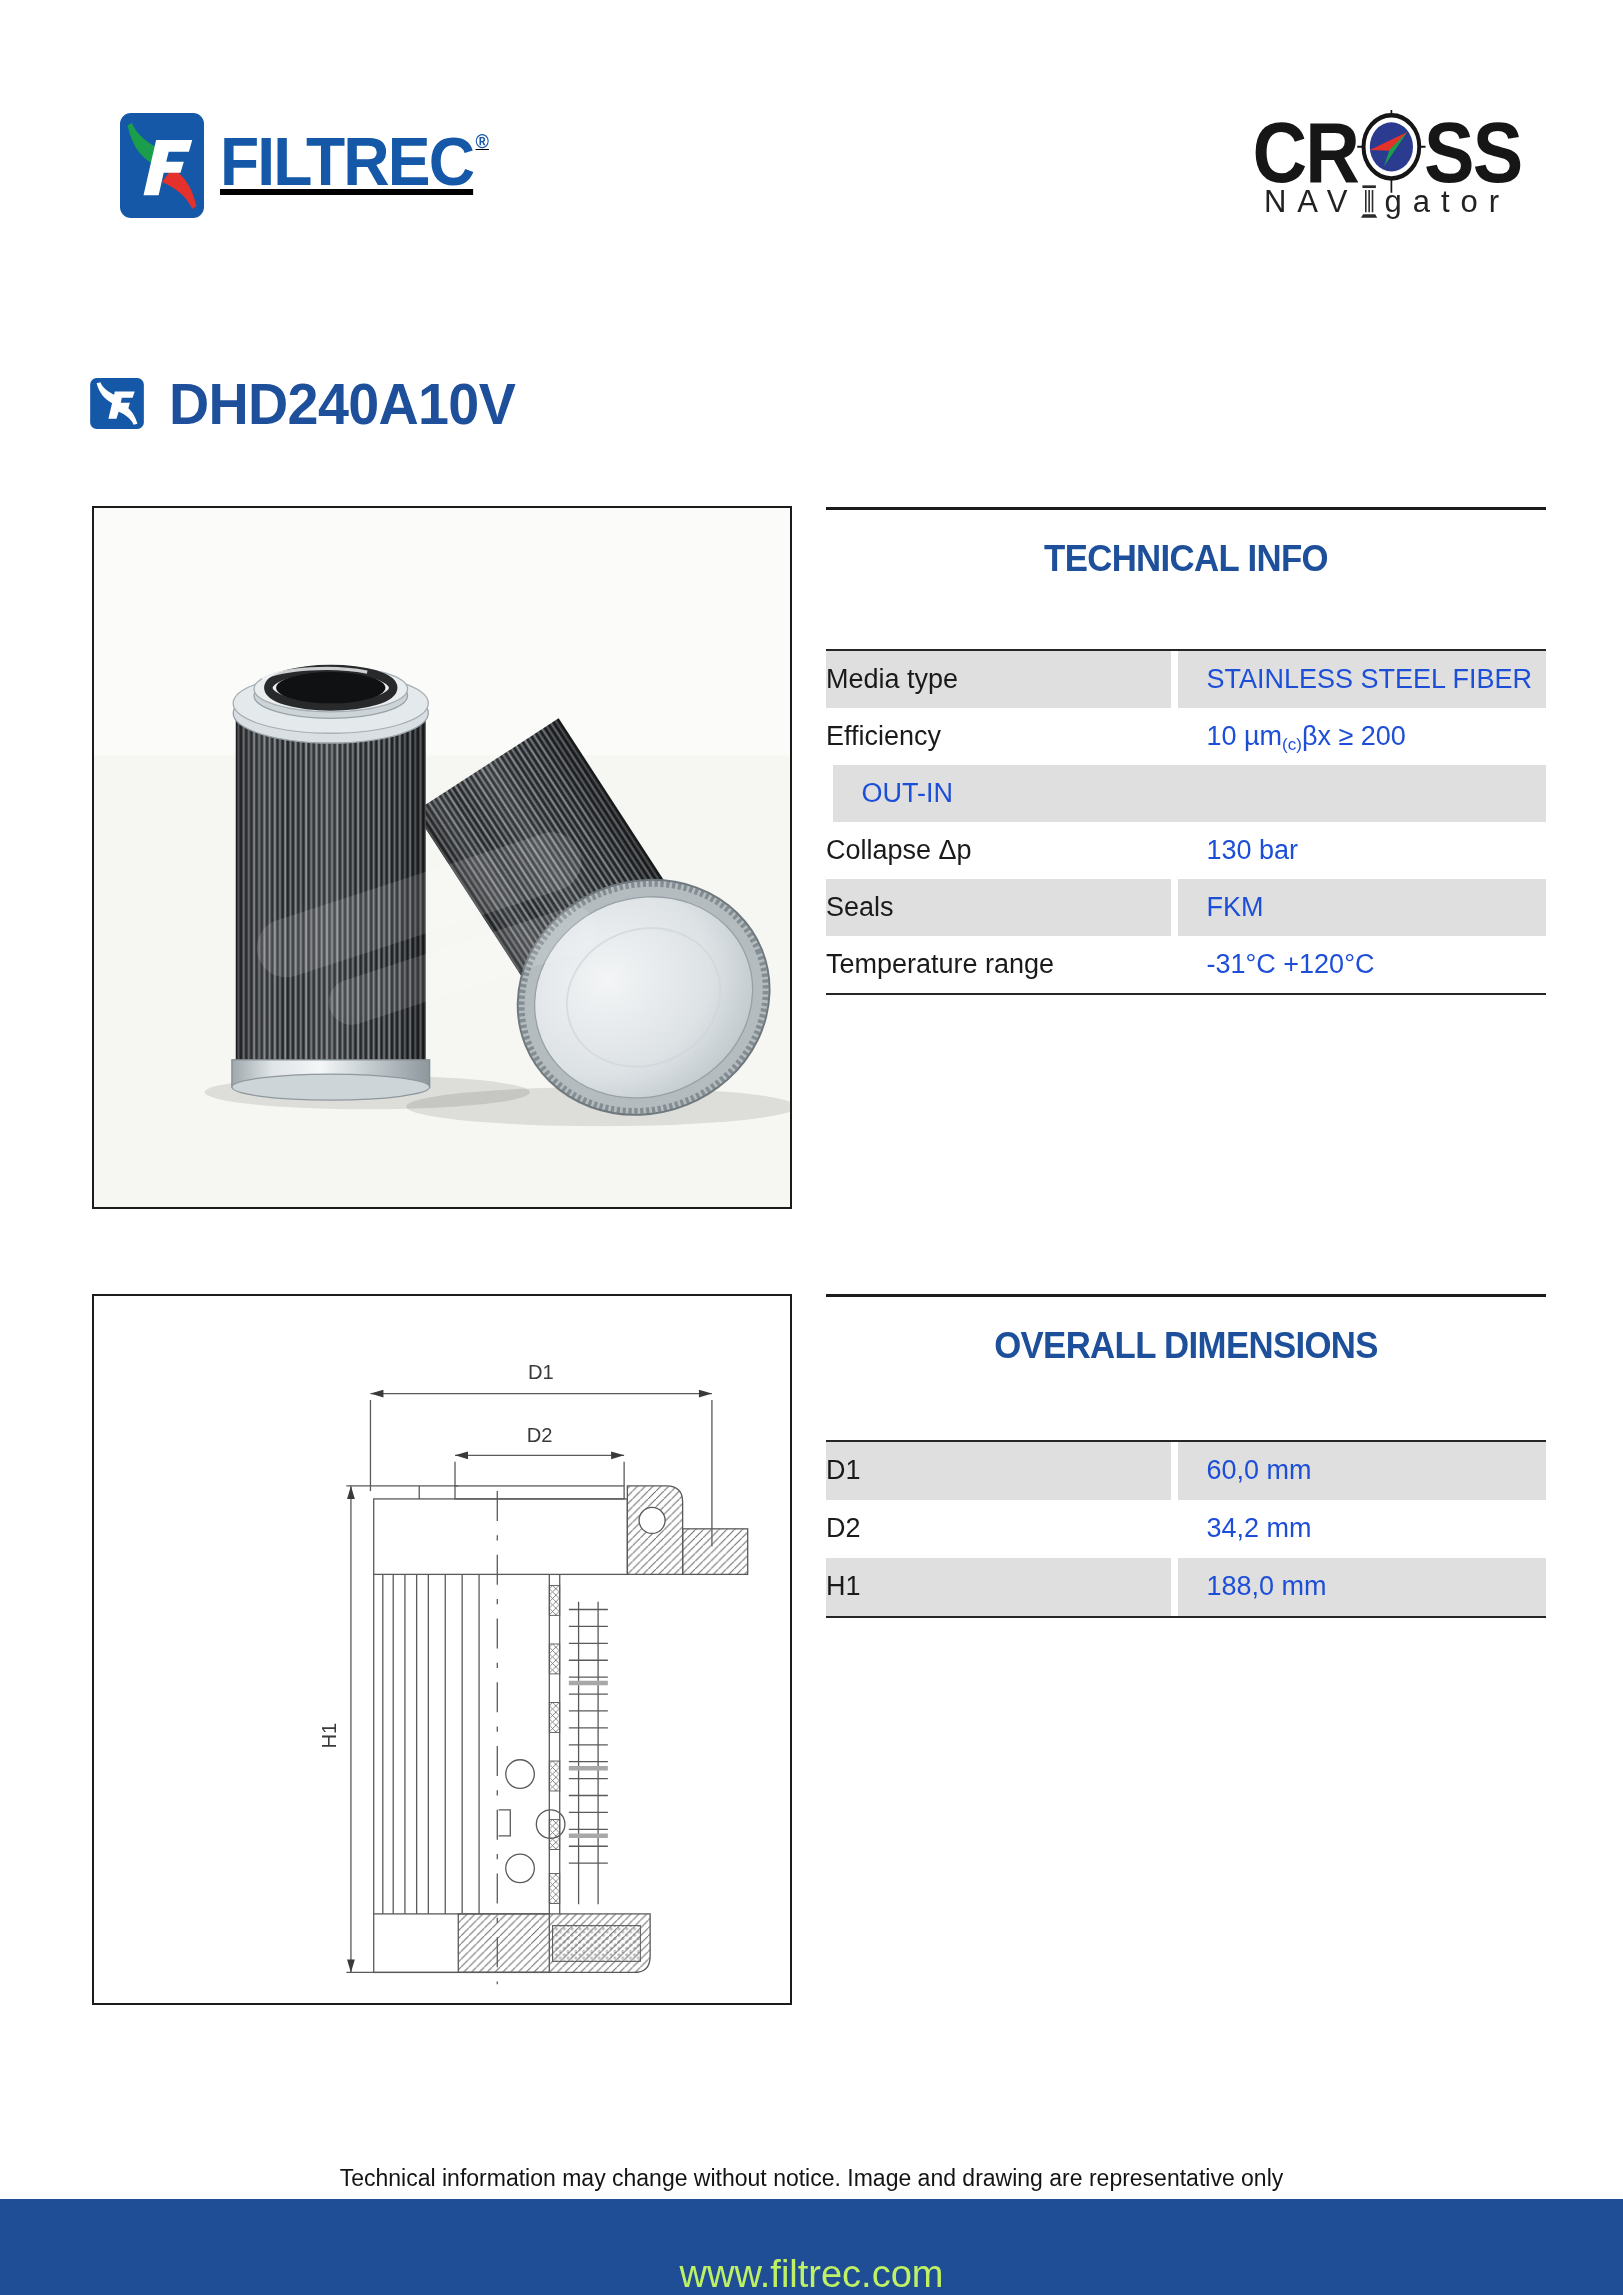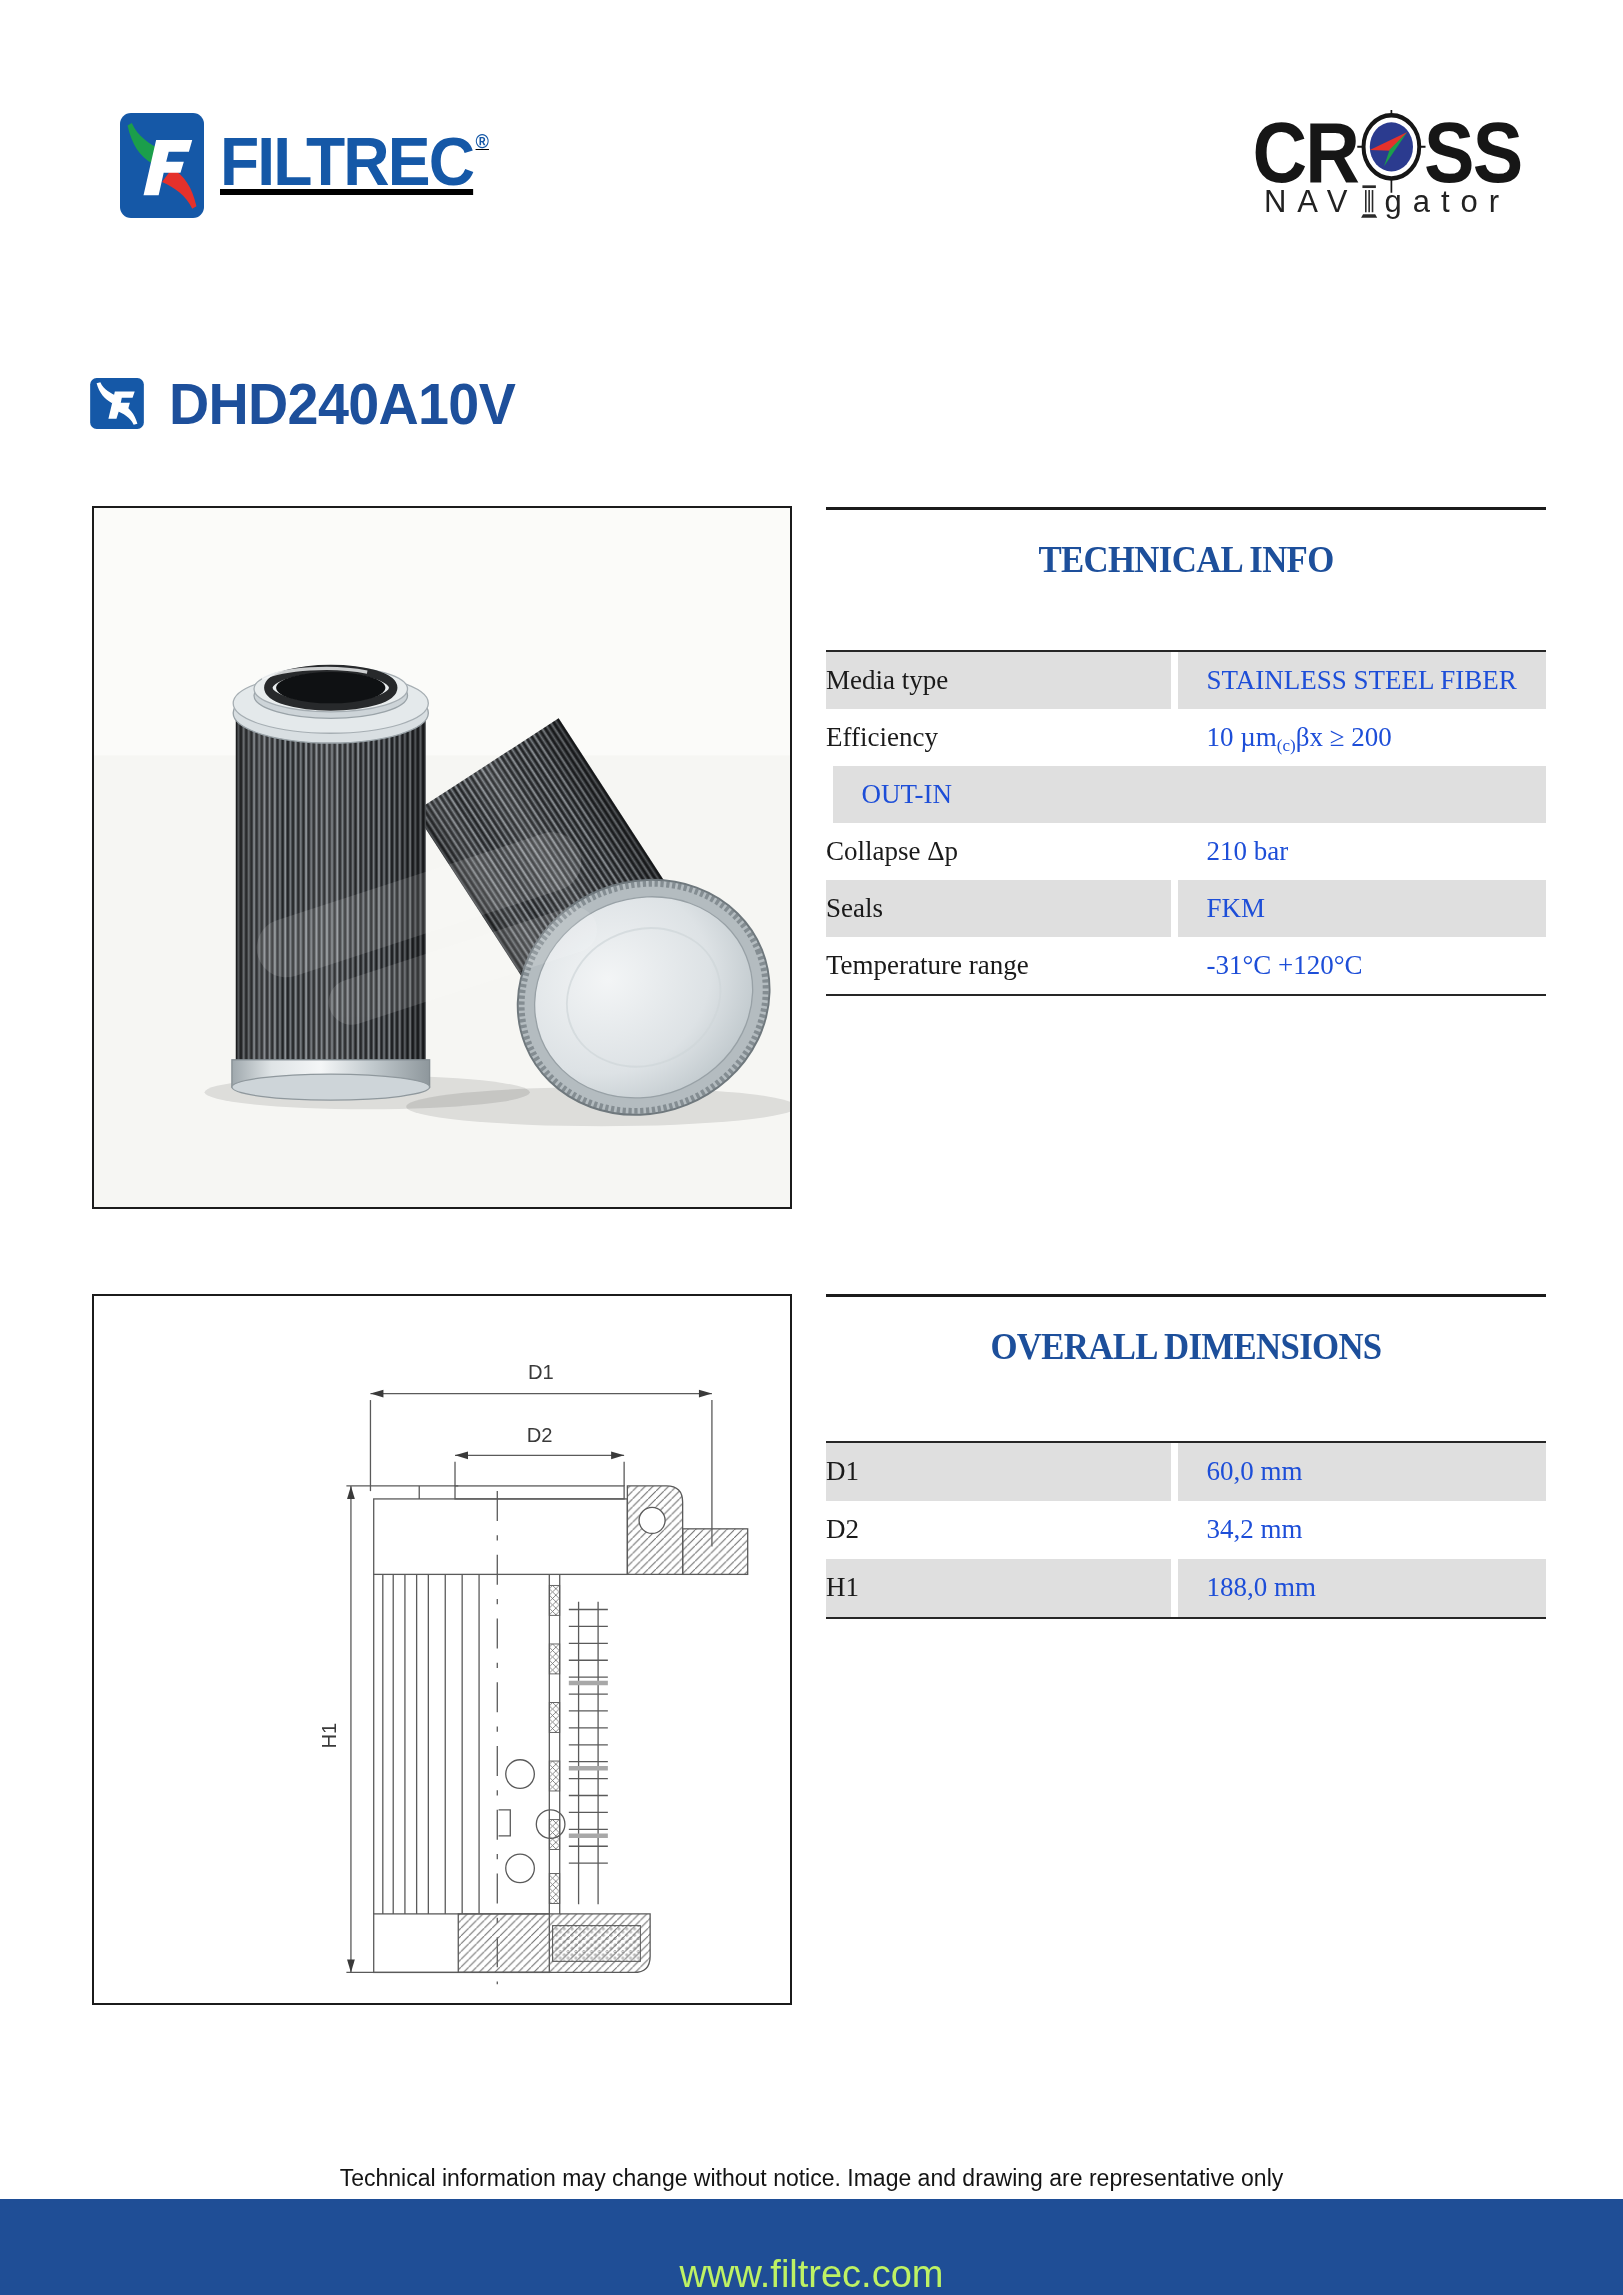--- a/index.html
+++ b/index.html
@@ -26,21 +26,21 @@
   .title-mark{width:54px; height:51px; display:block;}
   .title-text{font-size:58px; font-weight:700; color:#1d4f9b; letter-spacing:-0.7px; margin:0;
     transform:scaleX(.96); transform-origin:left center;}
   
   .photo-box{position:absolute; left:92px; top:506px; width:700px; height:703px;
     border:2px solid #1b1b1b; box-sizing:border-box; background:#f7f7f4;}
   .drawing-box{position:absolute; left:92px; top:1294px; width:700px; height:711px;
     border:2px solid #1b1b1b; box-sizing:border-box; background:#ffffff;}
   .photo-box svg,.drawing-box svg{width:100%; height:100%; display:block;}
   
-  .info-section{position:absolute; left:826px; width:720px;font-family:Liberation Serif, serif;}
+  .info-section{position:absolute; left:826px; width:720px;}
   .tech-section{top:507px;}
   .dims-section{top:1294px;}
   .section-rule{height:3.3px; background:#1b1b1b;}
   .section-title{text-align:center; color:#1d4f9b; font-size:37px; font-weight:700;
     letter-spacing:-0.7px; margin:27.5px 0 0 0; transform:scaleX(.94); white-space:nowrap;}
   .data-table{border-top:2px solid #262626; border-bottom:2px solid #262626;}
   .tech-section .data-table{margin-top:69px;}
   .dims-section .data-table{margin-top:73px;}
   .trow{display:flex;}
   .tech-section .trow{height:57px;}
@@ -199,21 +199,21 @@
             <span> βx ≥ 200</span>
           </div>
       </div>
       <div class="trow alt">
         <div class="col-gap"></div>
         <div class="cell-value">OUT-IN</div>
       </div>
       <div class="trow">
         <div class="cell-label">Collapse Δp</div>
         <div class="col-gap"></div>
-        <div class="cell-value">210 bar</div>
+        <div class="cell-value">130 bar</div>
       </div>
       <div class="trow alt">
         <div class="cell-label">Seals</div>
         <div class="col-gap"></div>
         <div class="cell-value">FKM</div>
       </div>
       <div class="trow">
         <div class="cell-label">Temperature range</div>
         <div class="col-gap"></div>
         <div class="cell-value">-31°C +120°C</div>

